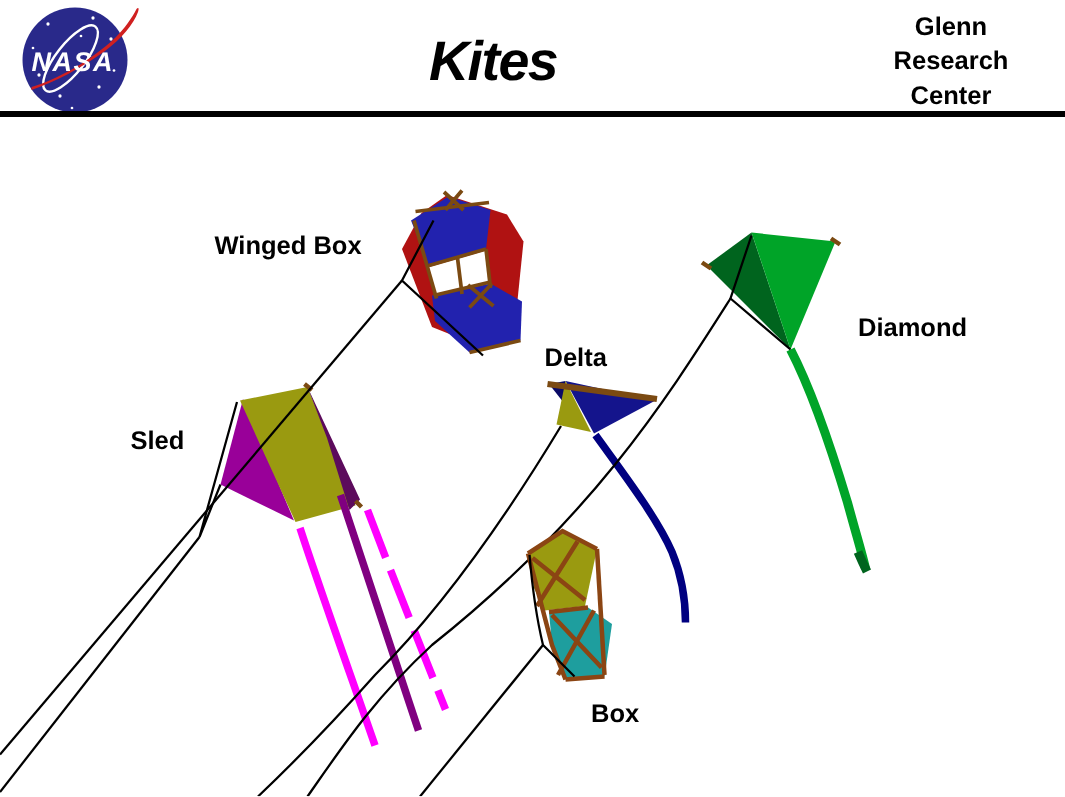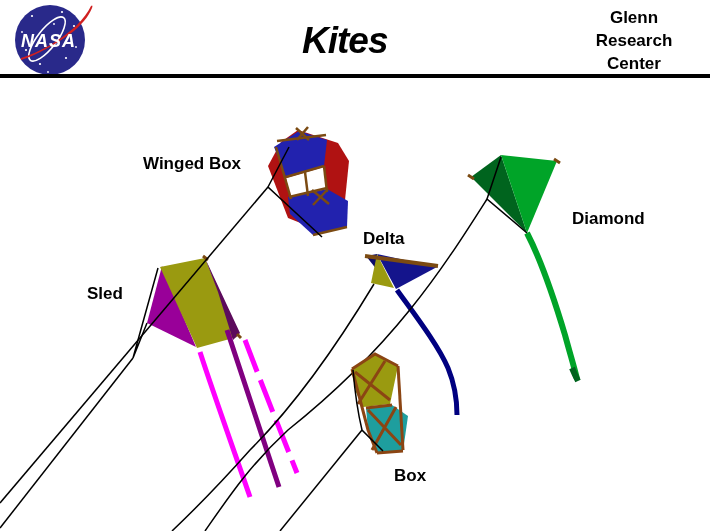--- a/index.html
+++ b/index.html
@@ -1,18 +1,18 @@
 <!DOCTYPE html>
 <html><head>
 <meta charset="utf-8">
 <style>
   html,body{margin:0;padding:0;background:#fff;}
   #stage{position:relative;width:710px;height:531px;background:#fff;overflow:hidden;
          font-family:"Liberation Sans",sans-serif;}
-  #page-title{position:absolute;left:302px;top:20px;font-size:37px;font-weight:bold;
+  #page-title{position:absolute;left:286px;top:20px;font-size:37px;font-weight:bold;
               font-style:italic;letter-spacing:-1px;color:#000;}
   #org-name{position:absolute;top:6px;right:16px;width:120px;text-align:center;
             font-size:17px;font-weight:bold;line-height:23px;color:#000;}
   #header-rule{position:absolute;left:0;top:74px;width:710px;height:4px;background:#000;}
   #nasa-logo{position:absolute;left:8px;top:2px;}
   #scene{position:absolute;left:0;top:80px;}
   .kite-label{font-size:17px;font-weight:bold;fill:#000;}
 </style>
 </head>
 <body>

